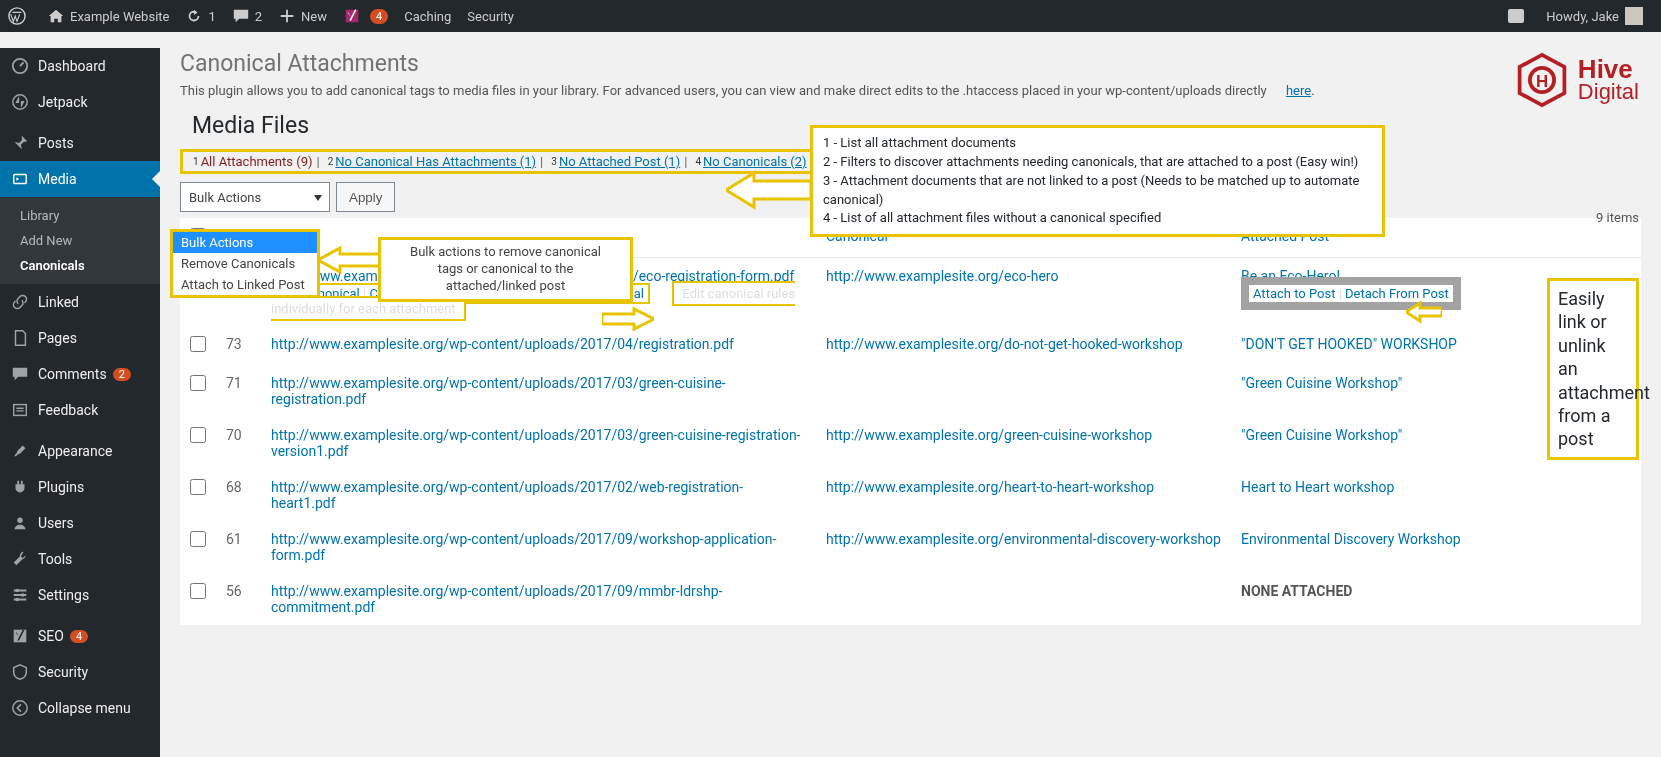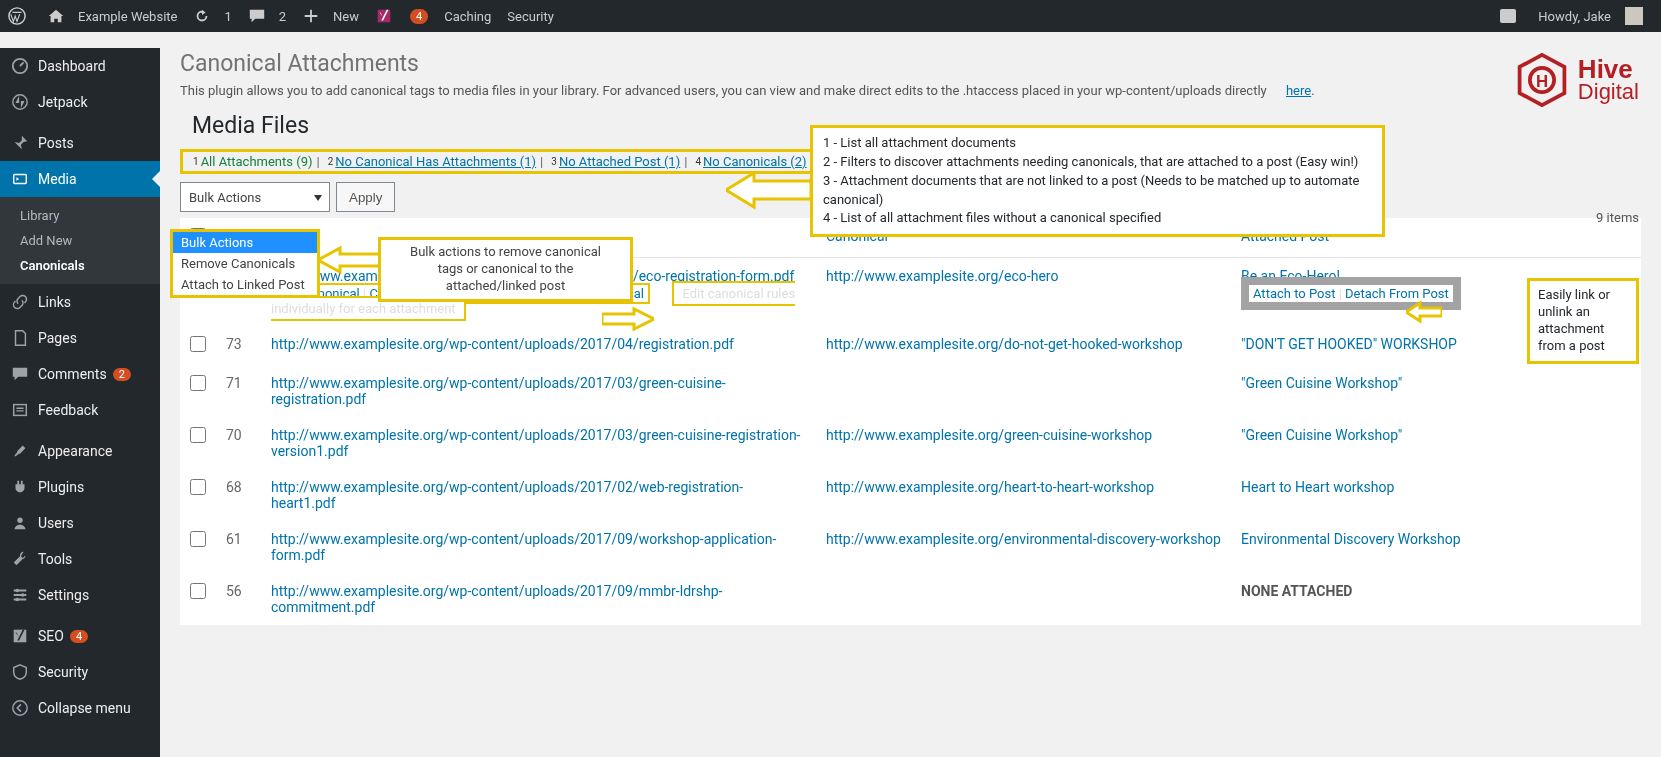--- a/index.html
+++ b/index.html
@@ -23,21 +23,20 @@
   display: flex;
   align-items: center;
   font-size: 13px;
 }
 #adminbar .ab-item {
   display: flex; align-items: center;
   padding: 0 8px;
   height: 32px;
   color: #ccc;
   cursor: pointer;
-  gap: 8px;
 }
 #adminbar .ab-item svg { width:18px; height:18px; fill:#ccc; margin-right:5px;}
 #adminbar .ab-badge {
   background:#d54e21; color:#fff; border-radius:10px;
   padding:1px 6px; font-size:11px; margin-left:4px;
 }
 #adminbar .right { margin-left:auto; display:flex; padding-right:10px;}
 #avatar-sq { width:18px;height:18px;background:#ccc7bf;margin-left:6px;}
 .comment-sq { width:16px;height:14px;background:#ccc;border-radius:2px;margin-left:-4px;margin-right:6px; position:relative;}
 
@@ -78,21 +77,21 @@
 .intro a{color:#0073aa;margin-left:16px;}
 h2.section-title{font-size:23px;font-weight:400;color:#23282d;margin:6px 12px 10px;}
 
 
 .filters-box{
   border:3px solid #e8c300; display:inline-flex; align-items:center;
   padding:2px 6px; background:#f1f1f1; position:relative;
 }
 .filters-box .num{font-size:10px;color:#333;vertical-align:super;margin:0 2px 0 4px;}
 .filters-box a{color:#0073aa;}
-.filters-box .plain{color:#15803d;}
+.filters-box .plain{color:#7f1d1d;}
 .filters-box .sep{color:#666;margin:0 4px;}
 
 
 .legend-box{
   border:3px solid #e8c300; background:#fff;
   position:absolute; left:810px; top:125px; width:575px;
   padding:6px 10px; font-size:13px; line-height:1.45;
   color:#23282d;
 }
 
@@ -143,22 +142,22 @@
 table.wp-list a{color:#0073aa;text-decoration:none;}
 .row-actions{margin-top:2px;font-size:13px;}
 .row-actions span{color:#ddd;}
 .row-actions a{color:#0073aa;}
 .row-actions .boxed{border:2px solid #e8c300;padding:1px 4px;}
 .gray{color:#666;}
 .att-none{color:#555;font-weight:700;}
 
 .rowbox-right{
   position:absolute; right:22px; top:278px;
-  width:112px; border:3px solid #e8c300; background:#fff;
-  padding:6px 8px; font-size:13px; line-height:1.3; color:#23282d;
+  width:92px; border:3px solid #e8c300; background:#fff;
+  padding:6px 8px; font-size:18px; line-height:1.3; color:#23282d;
 }
 .after-attach-box{
   border:8px solid #a3a3a3; padding:1px 4px; white-space:nowrap;
 }
 
 .row-note{
   border:2px solid #e8c300; background:#fff; padding:3px 8px;
   font-size:13px; color:#23282d;
 }
 
@@ -273,21 +272,21 @@
     <div>Library</div>
     <div>Add New</div>
     <div class="cur">Canonicals</div>
   </div>
   <div class="menu-item">
       <span class="mi-icon">
         <svg viewBox="0 0 20 20">
           <path d="M8 12a4 4 0 010-6l2-2a4 4 0 116 6l-1 1M12 8a4 4 0 010 6l-2 2a4 4 0 11-6-6l1-1" fill="none" stroke="#9ea3a8" stroke-width="1.6"></path>
         </svg>
       </span>
-      <span>Links</span>
+      <span>Linked</span>
     </div>
   <div class="menu-item">
       <span class="mi-icon">
         <svg viewBox="0 0 20 20">
           <path d="M5 2h8l3 3v13H5z" fill="none" stroke="#9ea3a8" stroke-width="1.6"></path>
         </svg>
       </span>
       <span>Pages</span>
     </div>
   <div class="menu-item">

